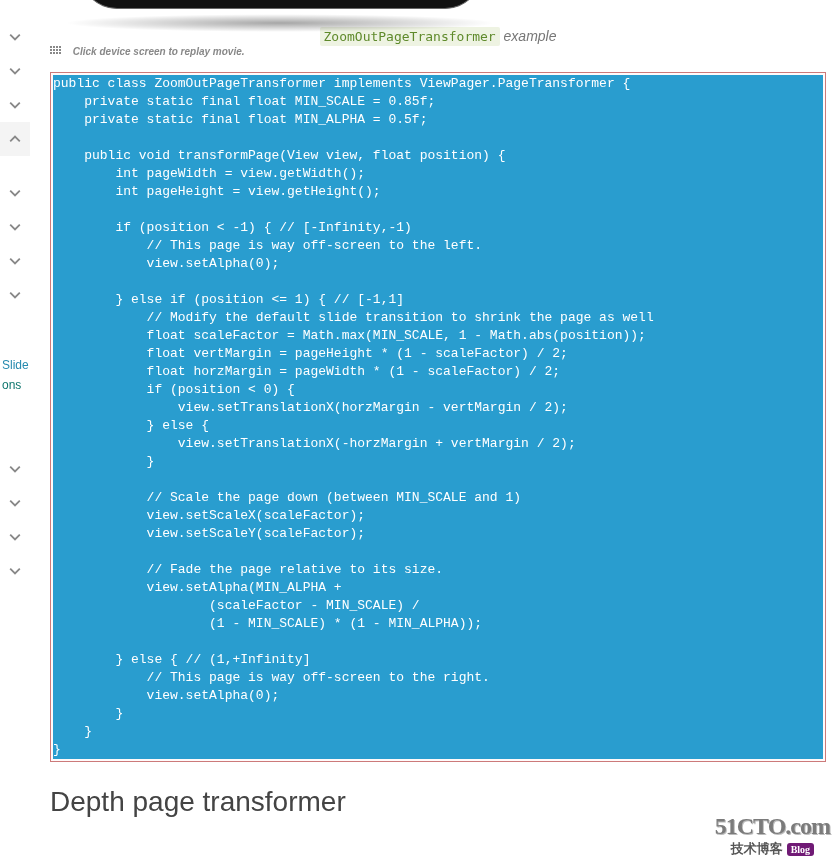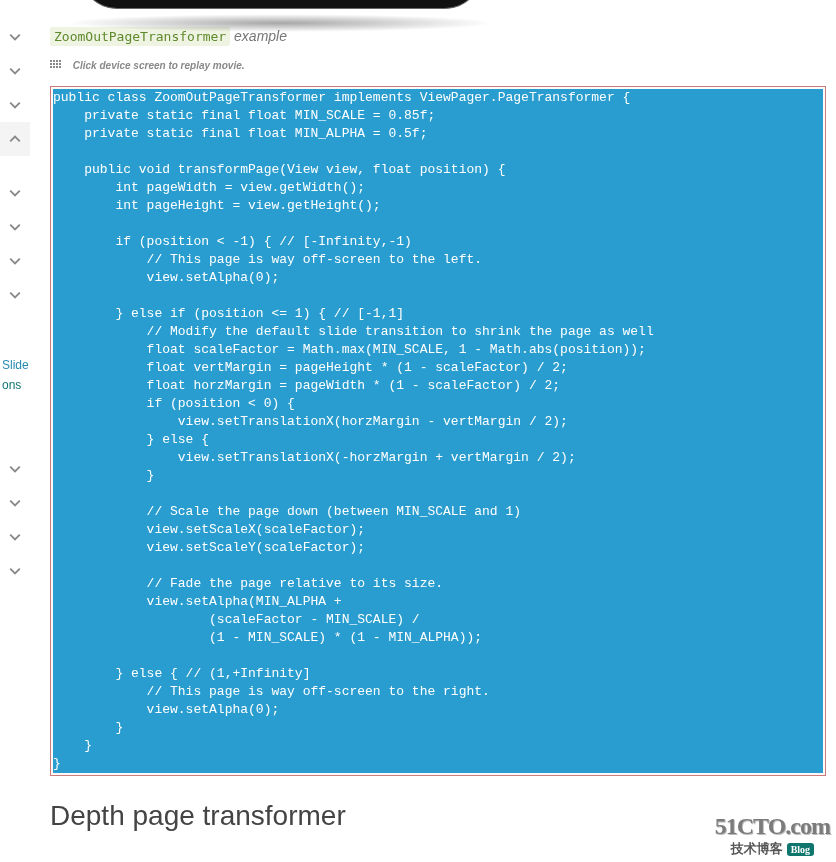--- a/index.html
+++ b/index.html
@@ -59,22 +59,23 @@
 }
 .phone .shadow{
   position:absolute;
   top:14px;
   left:-6px;
   width:432px;
   height:18px;
   background: radial-gradient(ellipse at center, rgba(0,0,0,0.35) 0%, rgba(0,0,0,0) 70%);
 }
 .caption {
-  margin: 6px 0 16px 0;
+  margin: 6px 0 2px 0;
   font-size: 14px;
+  text-align: center;
 }
 .caption .badge {
   background:#eef3e2;
   color:#5f8a2b;
   padding:2px 4px;
   font-family: Consolas, monospace;
   font-size:13px;
   border-radius:2px;
 }
 .caption .em { font-style: italic; color:#777; }
@@ -138,21 +139,21 @@
   text-shadow: 1px 1px 0 #bbb;
   letter-spacing:-1px;
 }
 .watermark .wm1 span { color:#7b7b7b; }
 .watermark .wm2 {
   font-size: 13px;
   color:#555;
   font-weight:bold;
 }
 .watermark .wm2 .pill{
-  background:#0f766e;
+  background:#701a75;
   color:#fff;
   font-size:10px;
   padding:1px 4px;
   border-radius:3px;
   margin-left:4px;
   font-weight:bold;
 }
 </style>
 </head>
 <body>

